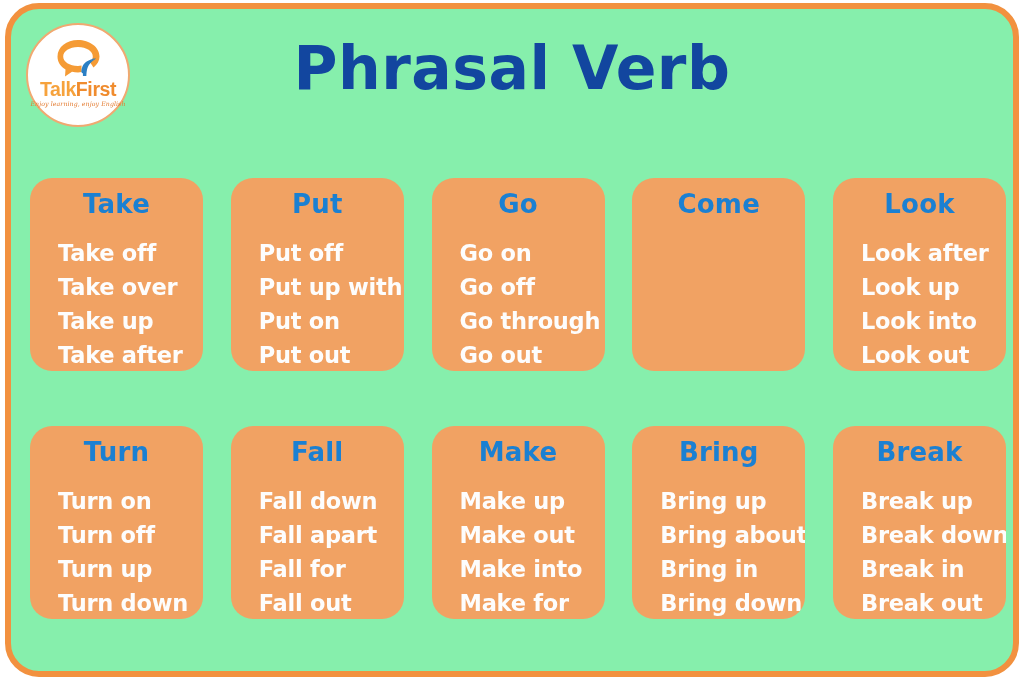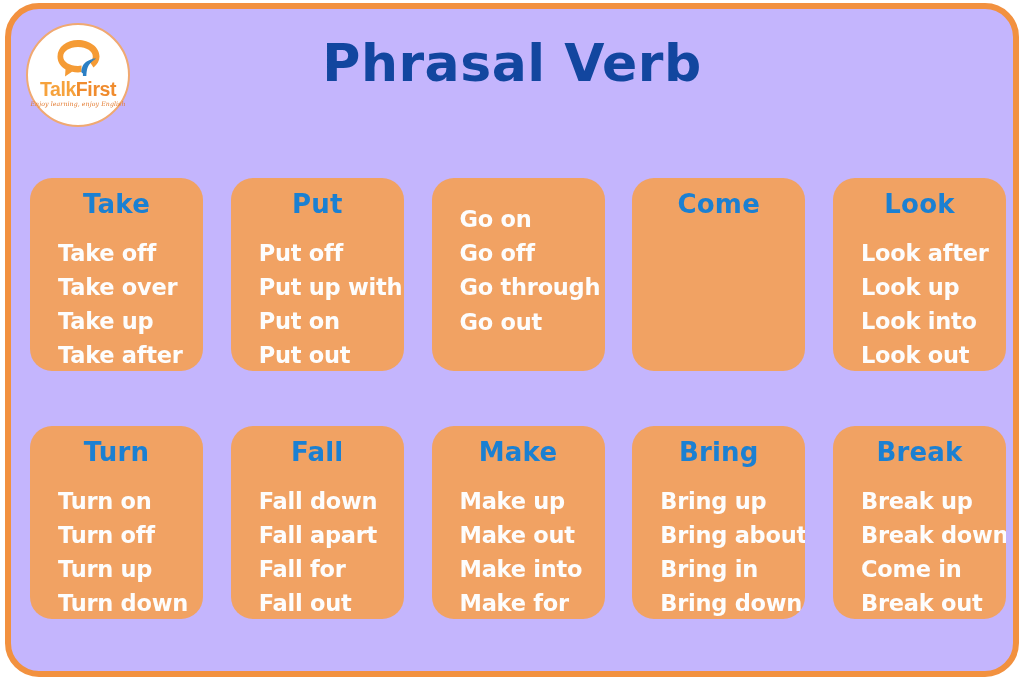--- a/index.html
+++ b/index.html
@@ -25,21 +25,21 @@
   
   #frame {
     position: absolute;
     left: 5px;
     top: 3px;
     width: 1014px;
     height: 674px;
     box-sizing: border-box;
     border: 6px solid #f2913f;
     border-radius: 34px;
-    background: #c4b5fd;
+    background: #86efac;
     overflow: hidden;
   }
 
   
   #header {
     position: absolute;
     left: 0;
     top: 0;
     width: 100%;
     height: 148px;
@@ -94,21 +94,21 @@
     line-height: 1;
     white-space: nowrap;
   }
 
   #poster-title {
     position: absolute;
     left: 0;
     top: 24px;
     width: 100%;
     text-align: center;
-    font-size: 52px;
+    font-size: 60px;
     font-weight: bold;
     color: #12469f;
     letter-spacing: 0.5px;
     line-height: 1.18;
     font-family: "DejaVu Sans", sans-serif;
     white-space: nowrap;
   }
 
   
   .card-row {
@@ -191,20 +191,21 @@
         <div class="verb-card">
           <div class="card-title">Put</div>
           <ul class="card-list">
             <li>Put off</li>
             <li>Put up with</li>
             <li>Put on</li>
             <li>Put out</li>
           </ul>
         </div>
         <div class="verb-card">
+          <div class="card-title">Go</div>
           <ul class="card-list">
             <li>Go on</li>
             <li>Go off</li>
             <li>Go through</li>
             <li>Go out</li>
           </ul>
         </div>
         <div class="verb-card">
           <div class="card-title">Come</div>
         </div>
@@ -253,20 +254,20 @@
             <li>Bring about</li>
             <li>Bring in</li>
             <li>Bring down</li>
           </ul>
         </div>
         <div class="verb-card">
           <div class="card-title">Break</div>
           <ul class="card-list">
             <li>Break up</li>
             <li>Break down</li>
-            <li>Come in</li>
+            <li>Break in</li>
             <li>Break out</li>
           </ul>
         </div>
       </div>
 
   </div>
 </div>
 
 </body></html>

